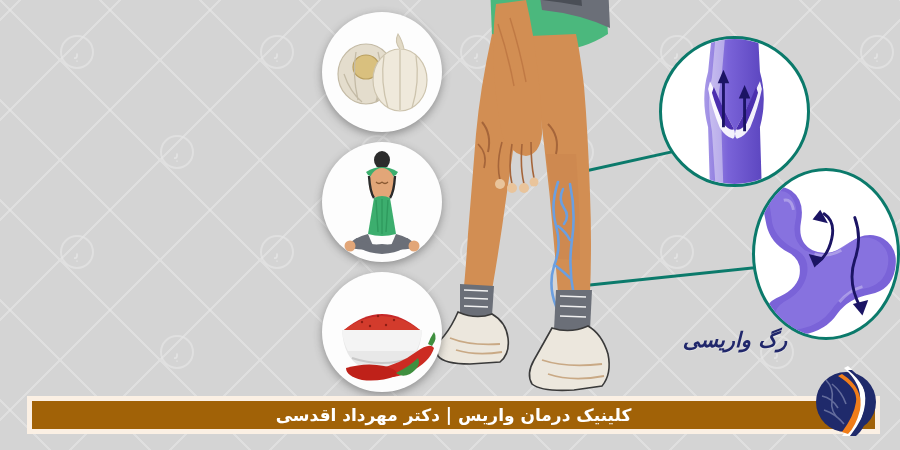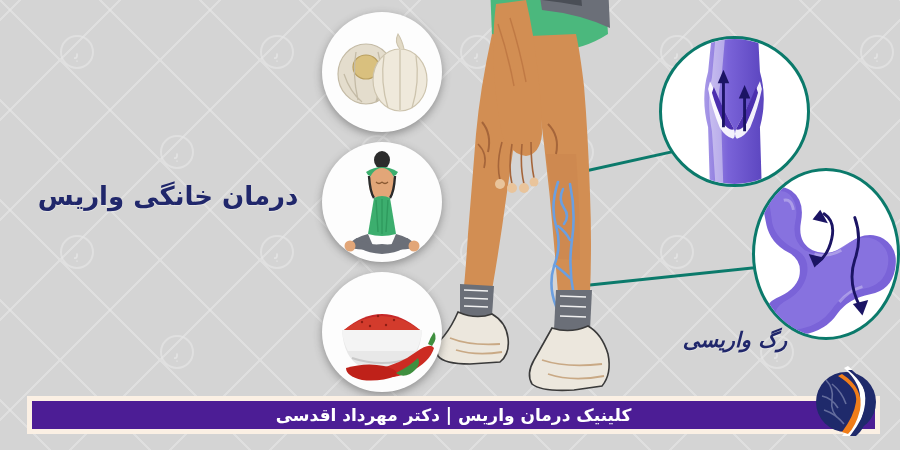--- a/index.html
+++ b/index.html
@@ -71,21 +71,21 @@
   
   .connector { position:absolute; background:#0b7a6b; height:2.5px; transform-origin:0 50%; }
   #conn-top { left:556px; top:176px; width:152px; transform:rotate(-12.5deg); }
   #conn-bot { left:566px; top:286px; width:208px; transform:rotate(-6deg); }
   
   #person { position:absolute; left:430px; top:-6px; width:230px; height:400px; }
   #person svg { display:block; width:100%; height:100%; }
   
   #banner {
     position:absolute; left:27px; top:396px; width:853px; height:38px;
-    background:#4c1d95;
+    background:#a16207;
     border:5px solid #fbf0e4;
     display:flex; align-items:center; justify-content:center;
     direction:rtl;
   }
   #banner-text {
     color:#ffffff; font-size:17px; font-weight:bold;
     font-family:"DejaVu Sans", sans-serif;
     letter-spacing:.2px;
   }
   
@@ -166,21 +166,20 @@
       <path d="M28 318 Q22 332 14 342 Q4 352 8 362 Q14 370 40 370 L70 368 Q80 360 78 344
                Q76 328 62 320 Q46 326 28 318 Z" fill="#ece7dd" stroke="#3a3a3a" stroke-width="1.6"></path>
       <path d="M20 344 Q40 352 70 350 M26 356 Q46 362 72 358" stroke="#c9a985" stroke-width="1.8" fill="none"></path>
       <path d="M122 334 Q112 352 104 366 Q96 380 102 390 Q112 398 144 396 L172 392
                Q182 380 178 360 Q172 340 158 332 Q140 340 122 334 Z" fill="#ece7dd" stroke="#3a3a3a" stroke-width="1.6"></path>
       <path d="M112 366 Q136 374 172 370 M118 380 Q142 388 174 382" stroke="#c9a985" stroke-width="1.8" fill="none"></path>
     </svg>
   </div>
 
 
-  <div class="rtl-text" id="tip-title">درمان خانگی واریس</div>
 
 
   <div class="icon-circle" id="icon-garlic">
     <svg viewBox="0 0 120 120">
       <ellipse cx="44" cy="62" rx="28" ry="30" fill="#e4ddcd"></ellipse>
       <ellipse cx="44" cy="62" rx="28" ry="30" fill="none" stroke="#c4bba6" stroke-width="1.2"></ellipse>
       <ellipse cx="44" cy="55" rx="13" ry="12" fill="#d9c07e"></ellipse>
       <ellipse cx="44" cy="55" rx="13" ry="12" fill="none" stroke="#b99f5e" stroke-width="1.2"></ellipse>
       <path d="M22 62 Q28 80 40 90 M34 40 Q30 62 36 88 M56 40 Q62 62 54 90 M66 58 Q64 78 54 90" stroke="#c4bba6" stroke-width="1.3" fill="none"></path>
       <ellipse cx="78" cy="68" rx="27" ry="31" fill="#efe9db"></ellipse>

